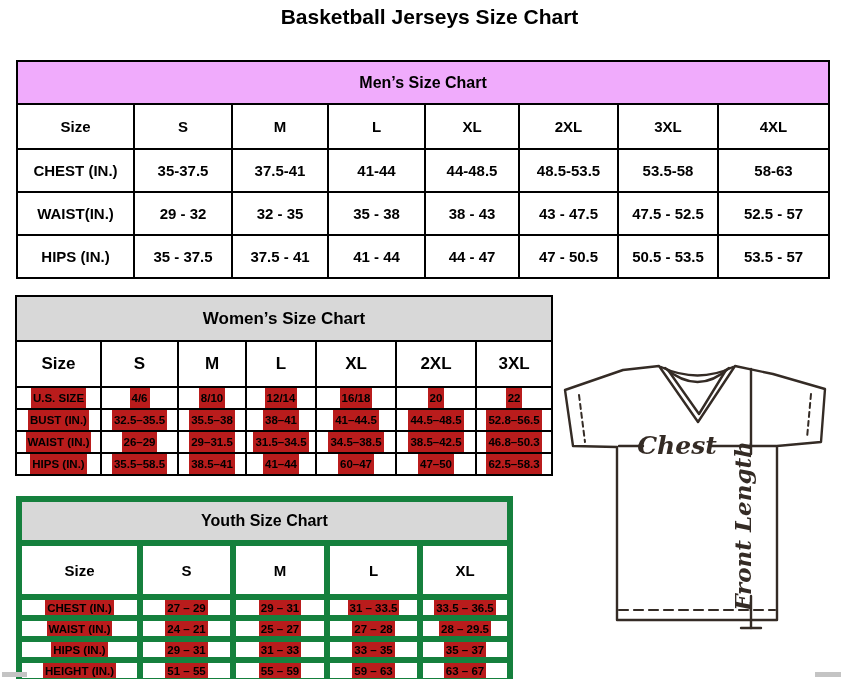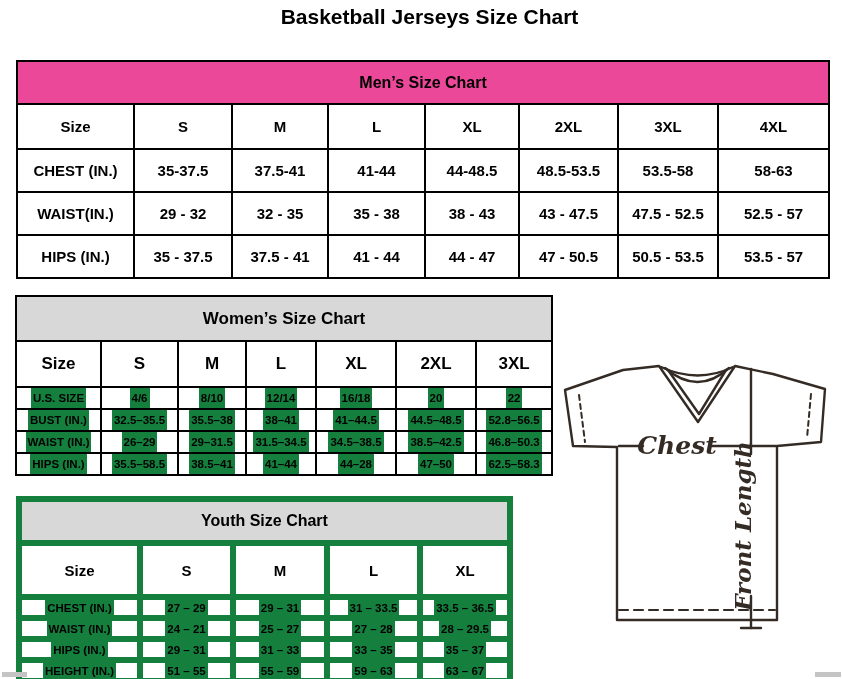--- a/index.html
+++ b/index.html
@@ -11,40 +11,40 @@
     position:absolute;left:8px;top:5px;width:843px;text-align:center;
     font-size:21px;font-weight:bold;
   }
   table{
     position:absolute;border-collapse:collapse;table-layout:fixed;background:#fff;
   }
   th,td{padding:0;text-align:center;vertical-align:middle;font-weight:bold;overflow:hidden;}
   
   .men{left:16px;top:60px;width:812px;}
   .men th,.men td{border:2px solid #000;}
-  .men tr.band th{height:41px;font-size:16px;background:#ec4899;}
+  .men tr.band th{height:41px;font-size:16px;background:#f0abfc;}
   .men tr.cols th{height:43px;font-size:15px;}
   .men tbody tr{height:43px;}
   .men tbody td{font-size:15px;}
   
   .women{left:15px;top:295px;width:536px;border-radius:6px;}
   .women th,.women td{border:2px solid #000;}
   .women tr.band th{height:43px;font-size:17px;background:#d8d8d8;}
   .women tr.cols th{height:44px;font-size:17px;}
   .women tbody tr{height:22px;}
   .women tbody td{font-size:11.5px;}
   
   .youth{left:16px;top:496px;width:491px;}
   .youth th,.youth td{border:6px solid #15803d;}
   .youth tr.band th{height:38px;font-size:16px;background:#d8d8d8;}
   .youth tr.cols th{height:48px;font-size:15px;}
   .youth tbody tr{height:21px;}
   .youth tbody td{font-size:11.5px;}
   
-  .women tbody span.hl,.youth tbody span.hl{background:#15803d;padding:16px 2px;}
+  .women tbody span.hl,.youth tbody span.hl{background:#b91c1c;padding:16px 2px;}
   
   .jersey{position:absolute;left:555px;top:358px;width:288px;height:302px;}
   .jersey text{
     font-family:"DejaVu Serif","Liberation Serif",serif;
     font-style:italic;font-weight:bold;fill:#342b25;
   }
   
   .scroll-frag{position:absolute;background:#c4c4c4;}
   .scroll-frag.left{left:2px;top:672px;width:25px;height:5px;}
   .scroll-frag.right{left:815px;top:672px;width:26px;height:5px;}
@@ -164,21 +164,21 @@
         <td><span class="hl">31.5–34.5</span></td>
         <td><span class="hl">34.5–38.5</span></td>
         <td><span class="hl">38.5–42.5</span></td>
         <td><span class="hl">46.8–50.3</span></td>
       </tr>
       <tr>
         <td><span class="hl">HIPS (IN.)</span></td>
         <td><span class="hl">35.5–58.5</span></td>
         <td><span class="hl">38.5–41</span></td>
         <td><span class="hl">41–44</span></td>
-        <td><span class="hl">44–28</span></td>
+        <td><span class="hl">60–47</span></td>
         <td><span class="hl">47–50</span></td>
         <td><span class="hl">62.5–58.3</span></td>
       </tr>
     </tbody>
 </table>
 
 <table class="youth">
   <colgroup>
     <col style="width:121px">
       <col style="width:93px">

